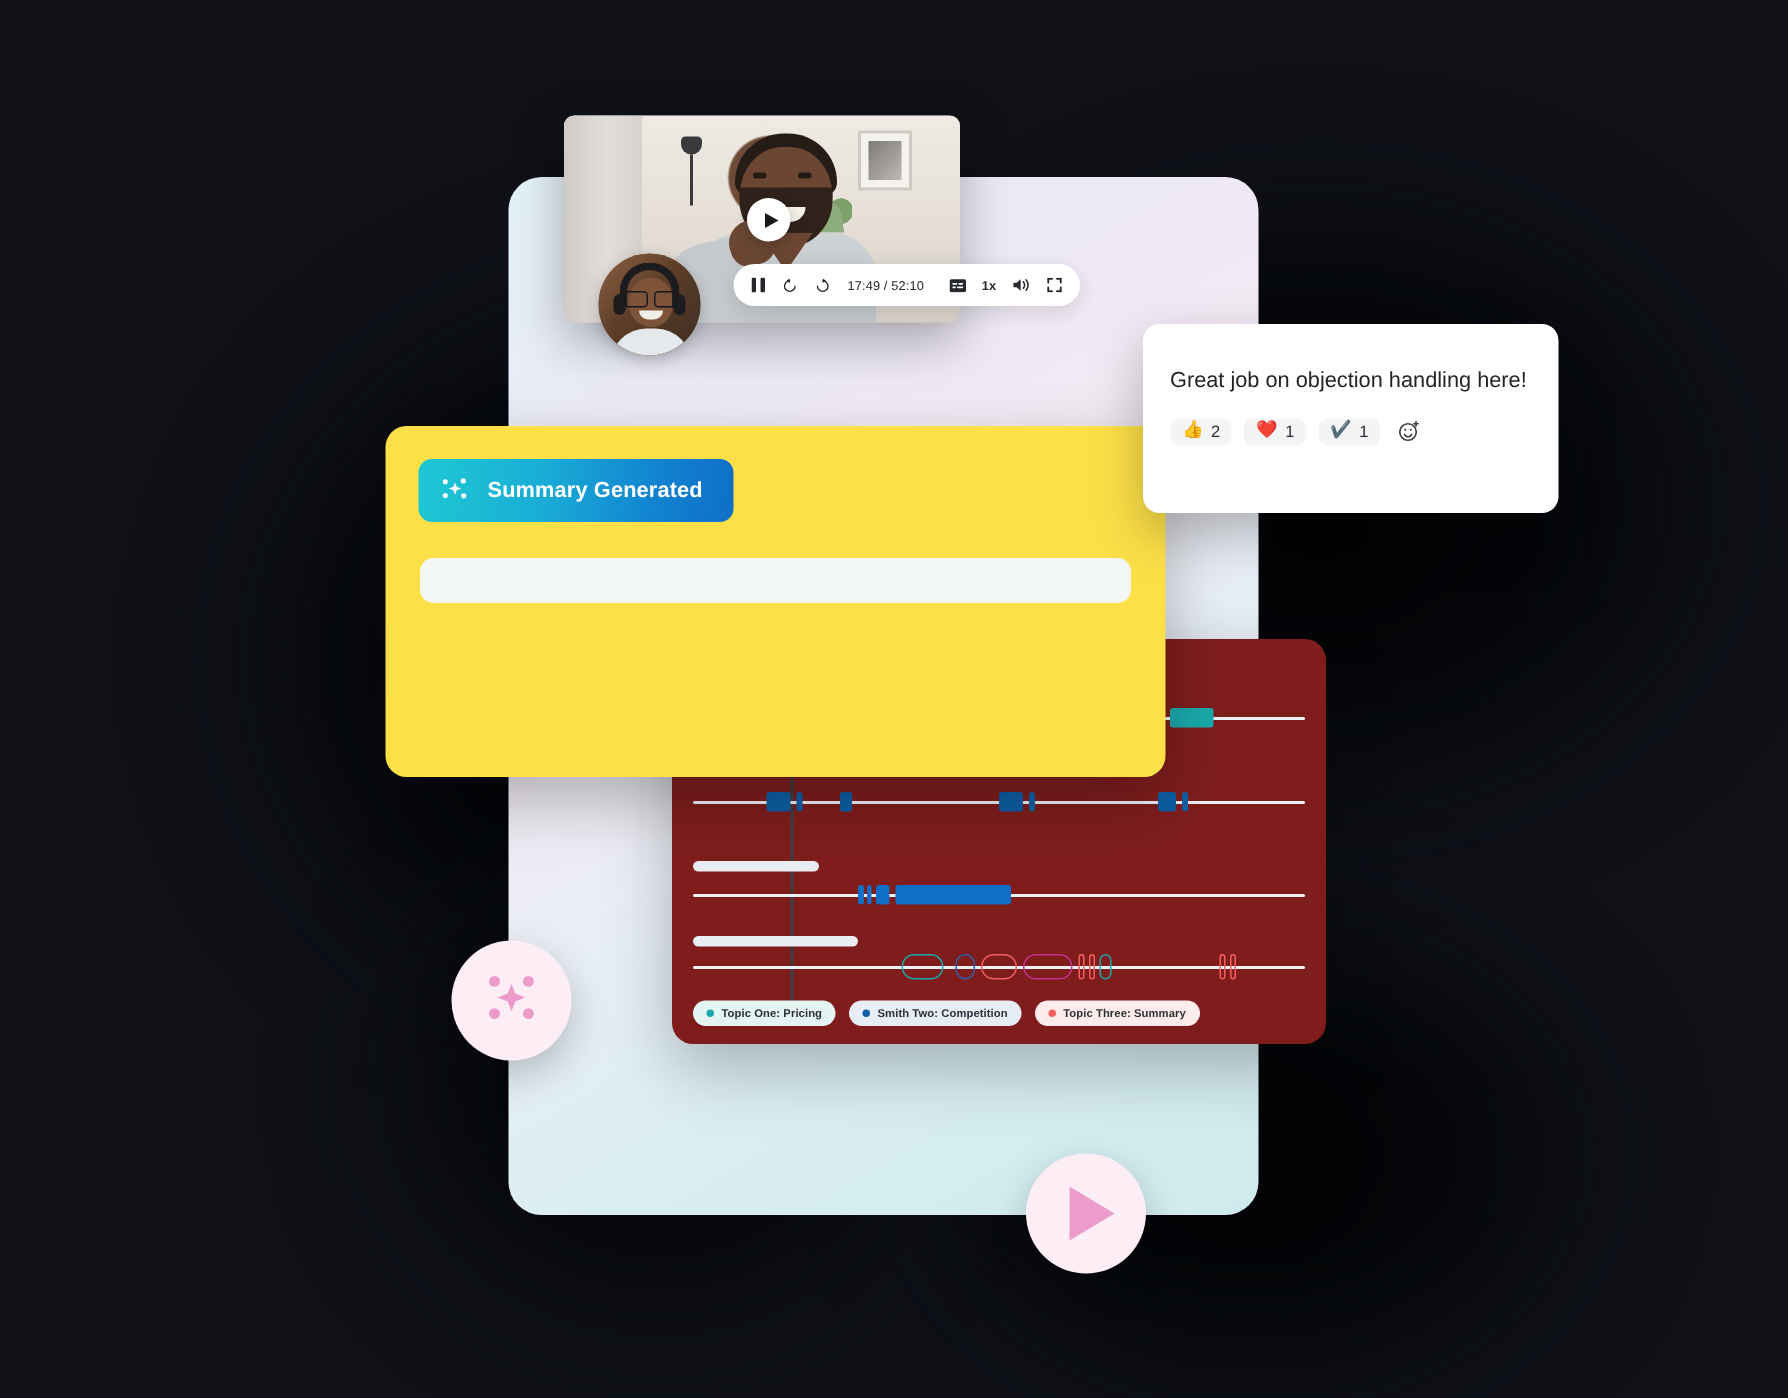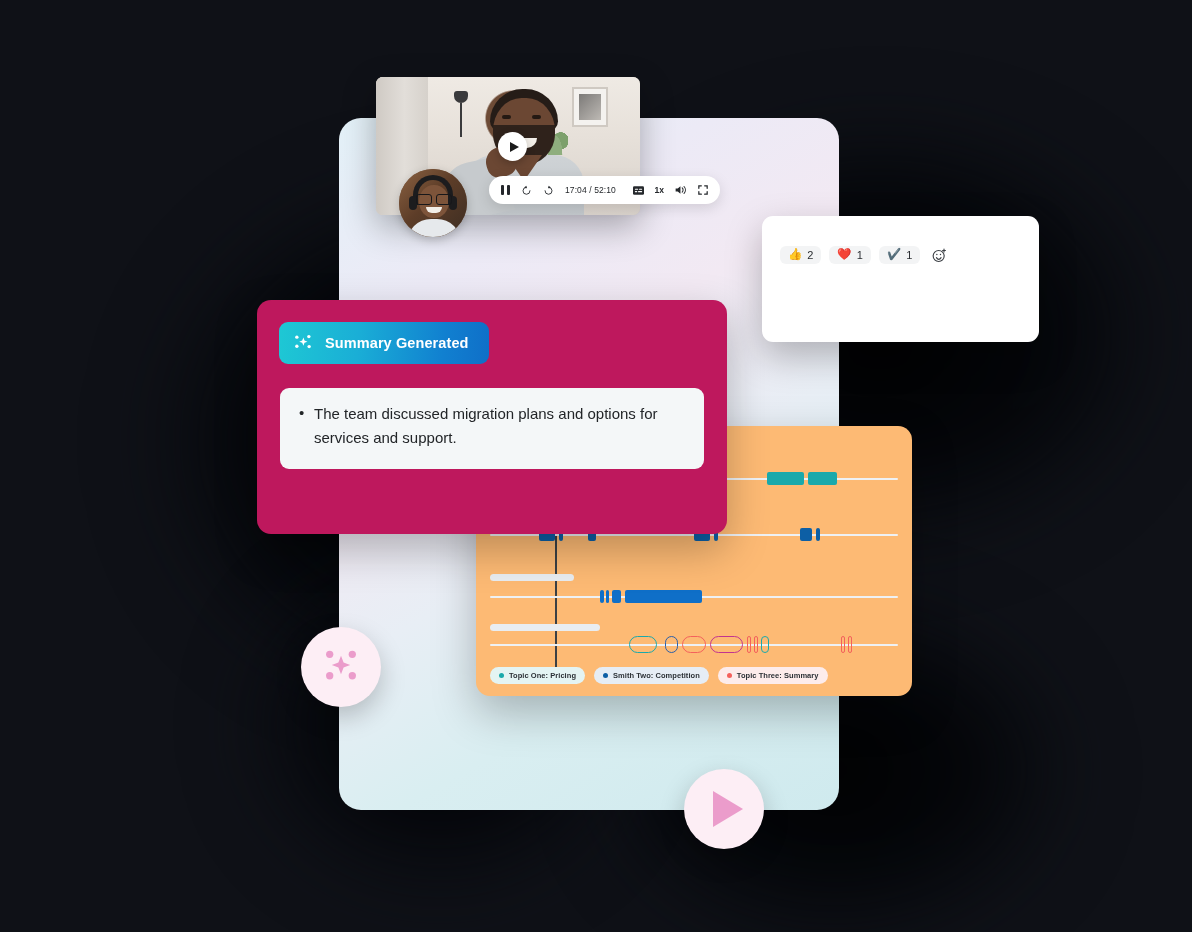--- a/index.html
+++ b/index.html
@@ -222,26 +222,25 @@
   }
   .pc-time {
     font-size: 8.5px; color: #24272b; letter-spacing: .1px;
     white-space: nowrap; font-weight: 500;
   }
   .pc-speed { font-size: 8.5px; color: #24272b; font-weight: 600; cursor: pointer; }
 
   
   #summary-card {
     position: absolute; left: 257px; top: 284px;
-    width: 470px; height: 234px;
-    background: #be185d;
+    width: 520px; height: 234px;
+    background: #fde047;
     border-radius: 14px;
     box-shadow: 0 16px 42px rgba(0,0,0,.26);
     z-index: 12;
-    margin-top: 16px;
   }
   #summary-badge {
     position: absolute; left: 22px; top: 22px;
     height: 42px; padding: 0 20px 0 13px;
     display: inline-flex; align-items: center; gap: 11px;
     background: linear-gradient(95deg, #1ec8d4 0%, #1aaed6 38%, #1180d0 78%, #0f6fc8 100%);
     border-radius: 9px;
     cursor: pointer;
   }
   #summary-badge .label {
@@ -322,23 +321,23 @@
     cursor: pointer;
   }
   .reaction-chip .emj { font-size: 11.5px; line-height: 1; }
   #add-reaction-button {
     display: inline-flex; align-items: center; justify-content: center;
     width: 22px; height: 22px; cursor: pointer; color: #3c4045;
   }
 
   
   #timeline-card {
-    position: absolute; left: 476px; top: 426px;
+    position: absolute; left: 448px; top: 426px;
     width: 436px; height: 270px;
-    background: #fdba74;
+    background: #7f1d1d;
     border-radius: 14px;
     box-shadow: 0 16px 44px rgba(0,0,0,.26);
     z-index: 11;
     overflow: hidden;
   }
   .tl-track {
     position: absolute; left: 14px; right: 14px; height: 2px;
     background: #eef1f4; border-radius: 1px;
   }
   .tl-skeleton {
@@ -450,21 +449,21 @@
           <path d="M11 4.5A7 7 0 1 0 18 11.5"></path>
           <path d="M11 1.4 L11 7.2 L6.6 4.3 Z" fill="currentColor" stroke="none"></path>
         </svg>
       </span>
       <span class="pc-btn">
         <svg width="11" height="11" viewBox="0 0 22 22" fill="none" stroke="currentColor" stroke-width="1.8" stroke-linecap="round" aria-hidden="true">
           <path d="M11 4.5A7 7 0 1 1 4 11.5"></path>
           <path d="M11 1.4 L11 7.2 L15.4 4.3 Z" fill="currentColor" stroke="none"></path>
         </svg>
       </span>
-      <span class="pc-time">17:04 / 52:10</span>
+      <span class="pc-time">17:49 / 52:10</span>
     </div>
     <div class="pc-right">
       <span class="pc-btn">
         <svg width="11" height="9" viewBox="0 0 14 11" fill="currentColor" aria-hidden="true">
           <rect x="0" y="0" width="14" height="11" rx="1.6"></rect>
           <rect x="2.4" y="3.2" width="4.2" height="1.5" rx=".7" fill="#fff"></rect>
           <rect x="7.6" y="3.2" width="4" height="1.5" rx=".7" fill="#fff"></rect>
           <rect x="2.4" y="6.2" width="3" height="1.5" rx=".7" fill="#fff"></rect>
           <rect x="6.4" y="6.2" width="5.2" height="1.5" rx=".7" fill="#fff"></rect>
         </svg>
@@ -478,20 +477,21 @@
       </span>
       <span class="pc-btn">
         <svg width="10" height="10" viewBox="0 0 12 12" fill="none" stroke="currentColor" stroke-width="1.5" stroke-linecap="round" aria-hidden="true">
           <path d="M1 4V1h3M8 1h3v3M11 8v3H8M4 11H1V8"></path>
         </svg>
       </span>
     </div>
   </div>
 
   <div id="comment-card">
+    <div id="comment-text">Great job on objection handling here!</div>
     <div id="comment-reactions">
       <span class="reaction-chip">
         <span class="emj">👍</span>
         <span>2</span>
       </span>
       <span class="reaction-chip">
         <span class="emj">❤️</span>
         <span>1</span>
       </span>
       <span class="reaction-chip">
@@ -565,21 +565,20 @@
           <circle cx="5.3" cy="5.6" r="1.85"></circle>
           <circle cx="18.4" cy="5.0" r="1.85"></circle>
           <circle cx="5.3" cy="15.6" r="1.85"></circle>
           <circle cx="18.7" cy="15.9" r="1.85"></circle>
         </svg>
       </span>
       <span class="label">Summary Generated</span>
     </div>
     <div id="summary-body">
       <ul>
-        <li>The team discussed migration plans and options for services and support.</li>
       </ul>
     </div>
   </div>
 
   <div id="sparkle-bubble">
     <span>
       <svg width="46" height="46" viewBox="0 0 24 24" fill="#eb9ccb" aria-hidden="true">
         <path d="M12 7.2l1.35 3.45L16.8 12l-3.45 1.35L12 16.8l-1.35-3.45L7.2 12l3.45-1.35z"></path>
         <circle cx="6.1" cy="6.4" r="1.9"></circle>
         <circle cx="17.9" cy="6.4" r="1.9"></circle>

